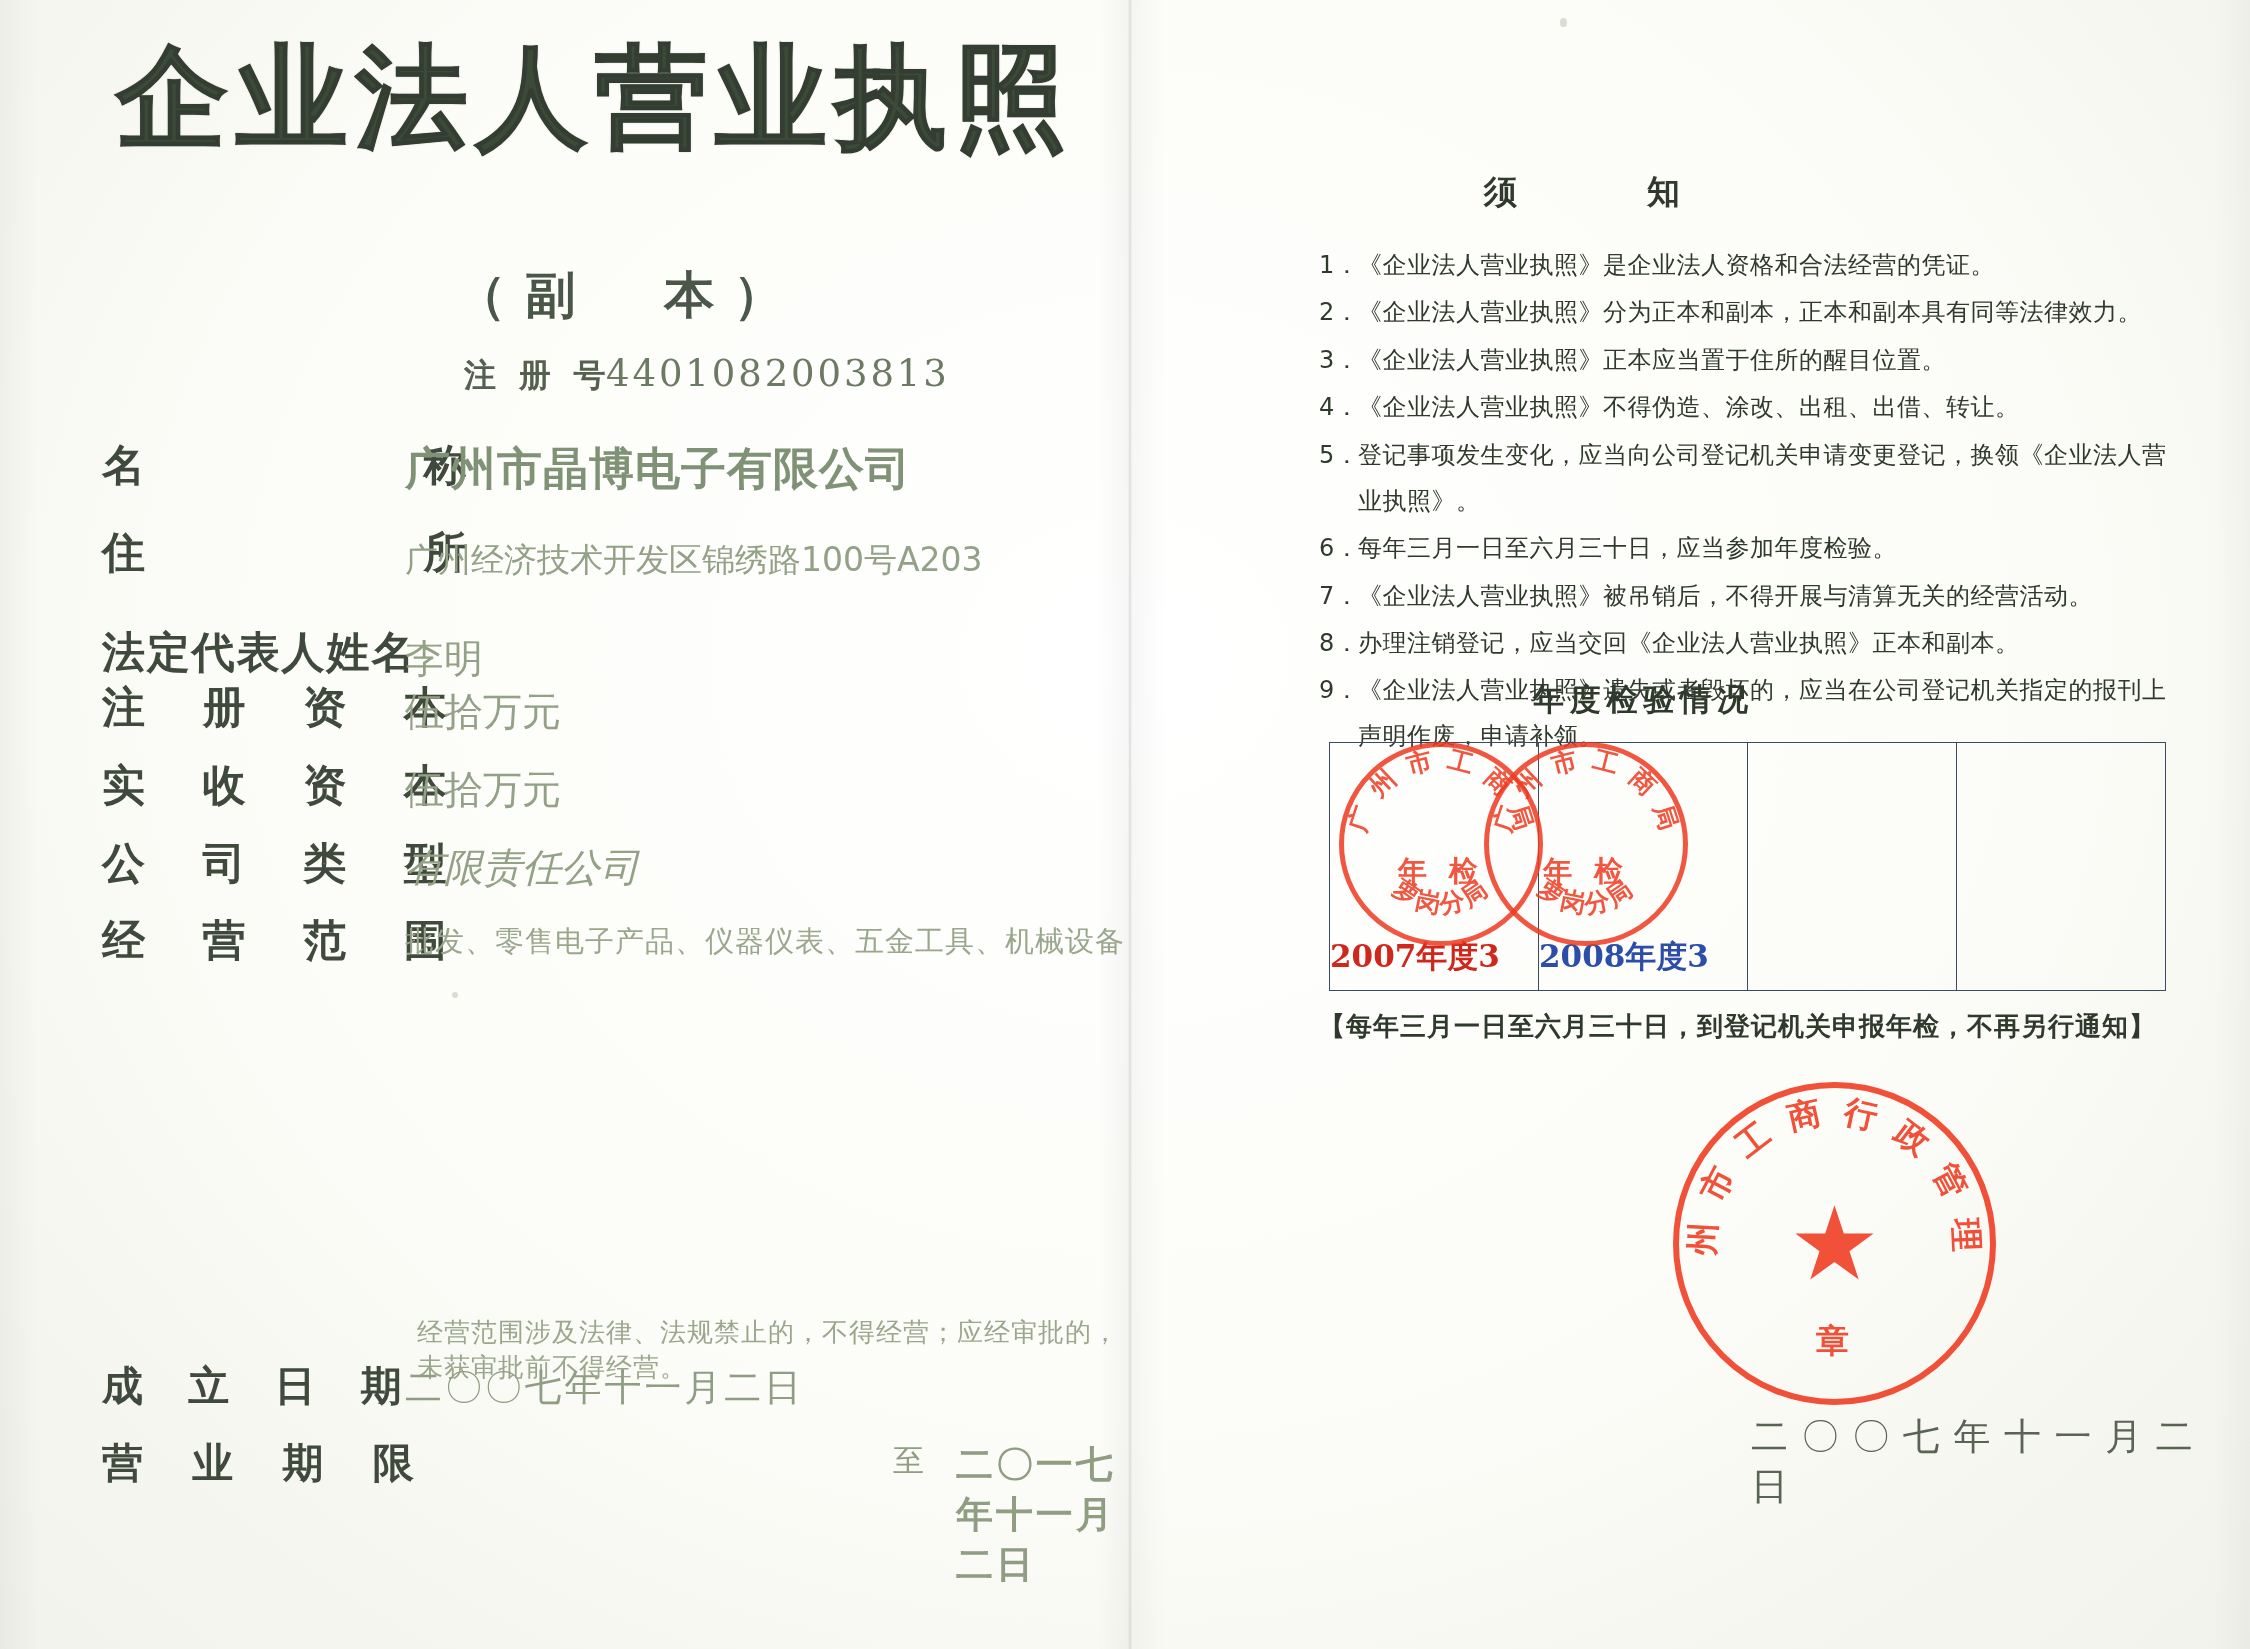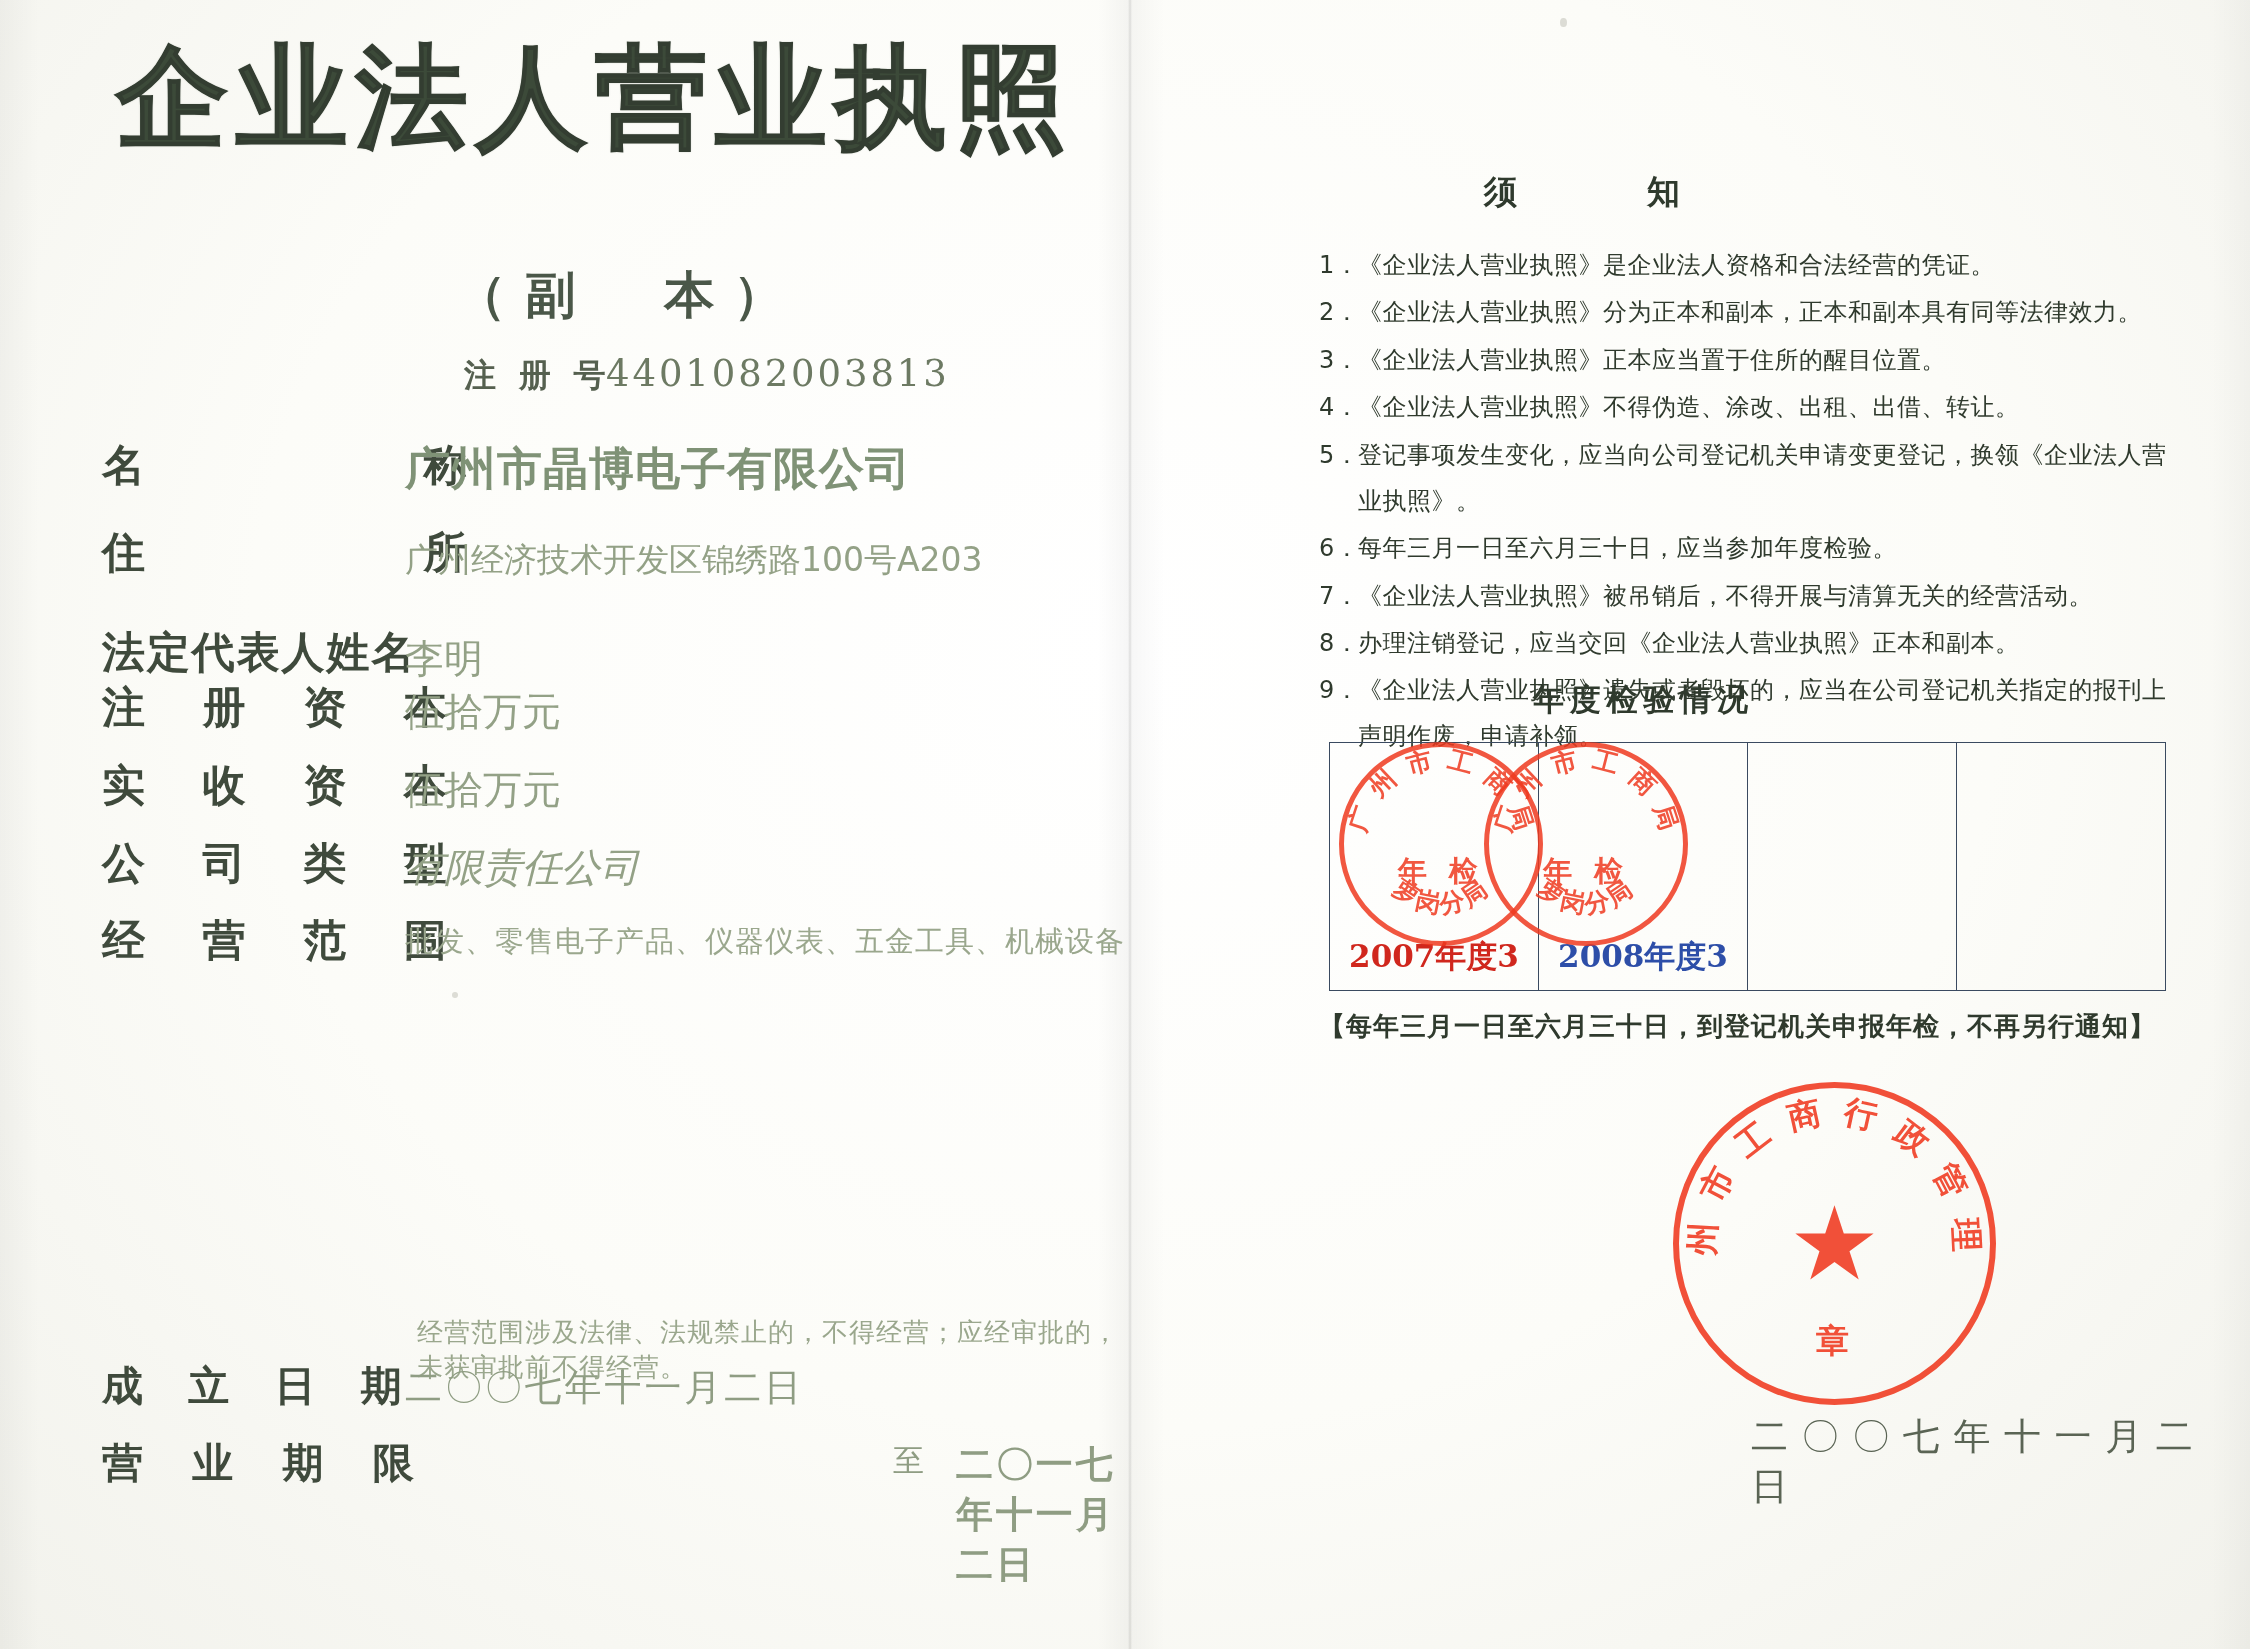--- a/index.html
+++ b/index.html
@@ -107,21 +107,21 @@
   }
   .annual-table{
     position:absolute;left:165px;top:742px;width:835px;height:247px;
     border:1.9px solid #3a4a60;display:flex;
   }
   .annual-cell{
     flex:1;border-right:1.9px solid #3a4a60;position:relative;
   }
   .annual-cell:last-child{border-right:none;}
   .annual-cell .year{
-    position:absolute;left:0;right:0;bottom:11.6px;text-align:center;
+    position:absolute;left:0;right:0;bottom:11.6px;text-align:left;
     font-size:31px;font-weight:700;font-family:"DejaVu Serif","Liberation Serif",serif;
   }
   .annual-cell .year.red{color:#d0271d;}
   .annual-cell .year.blue{color:#2d4ea8;}
 
   .annual-foot{
     position:absolute;left:155px;top:1009px;
     font-size:26px;color:#2f3a2d;letter-spacing:1px;font-weight:600;
   }
 

